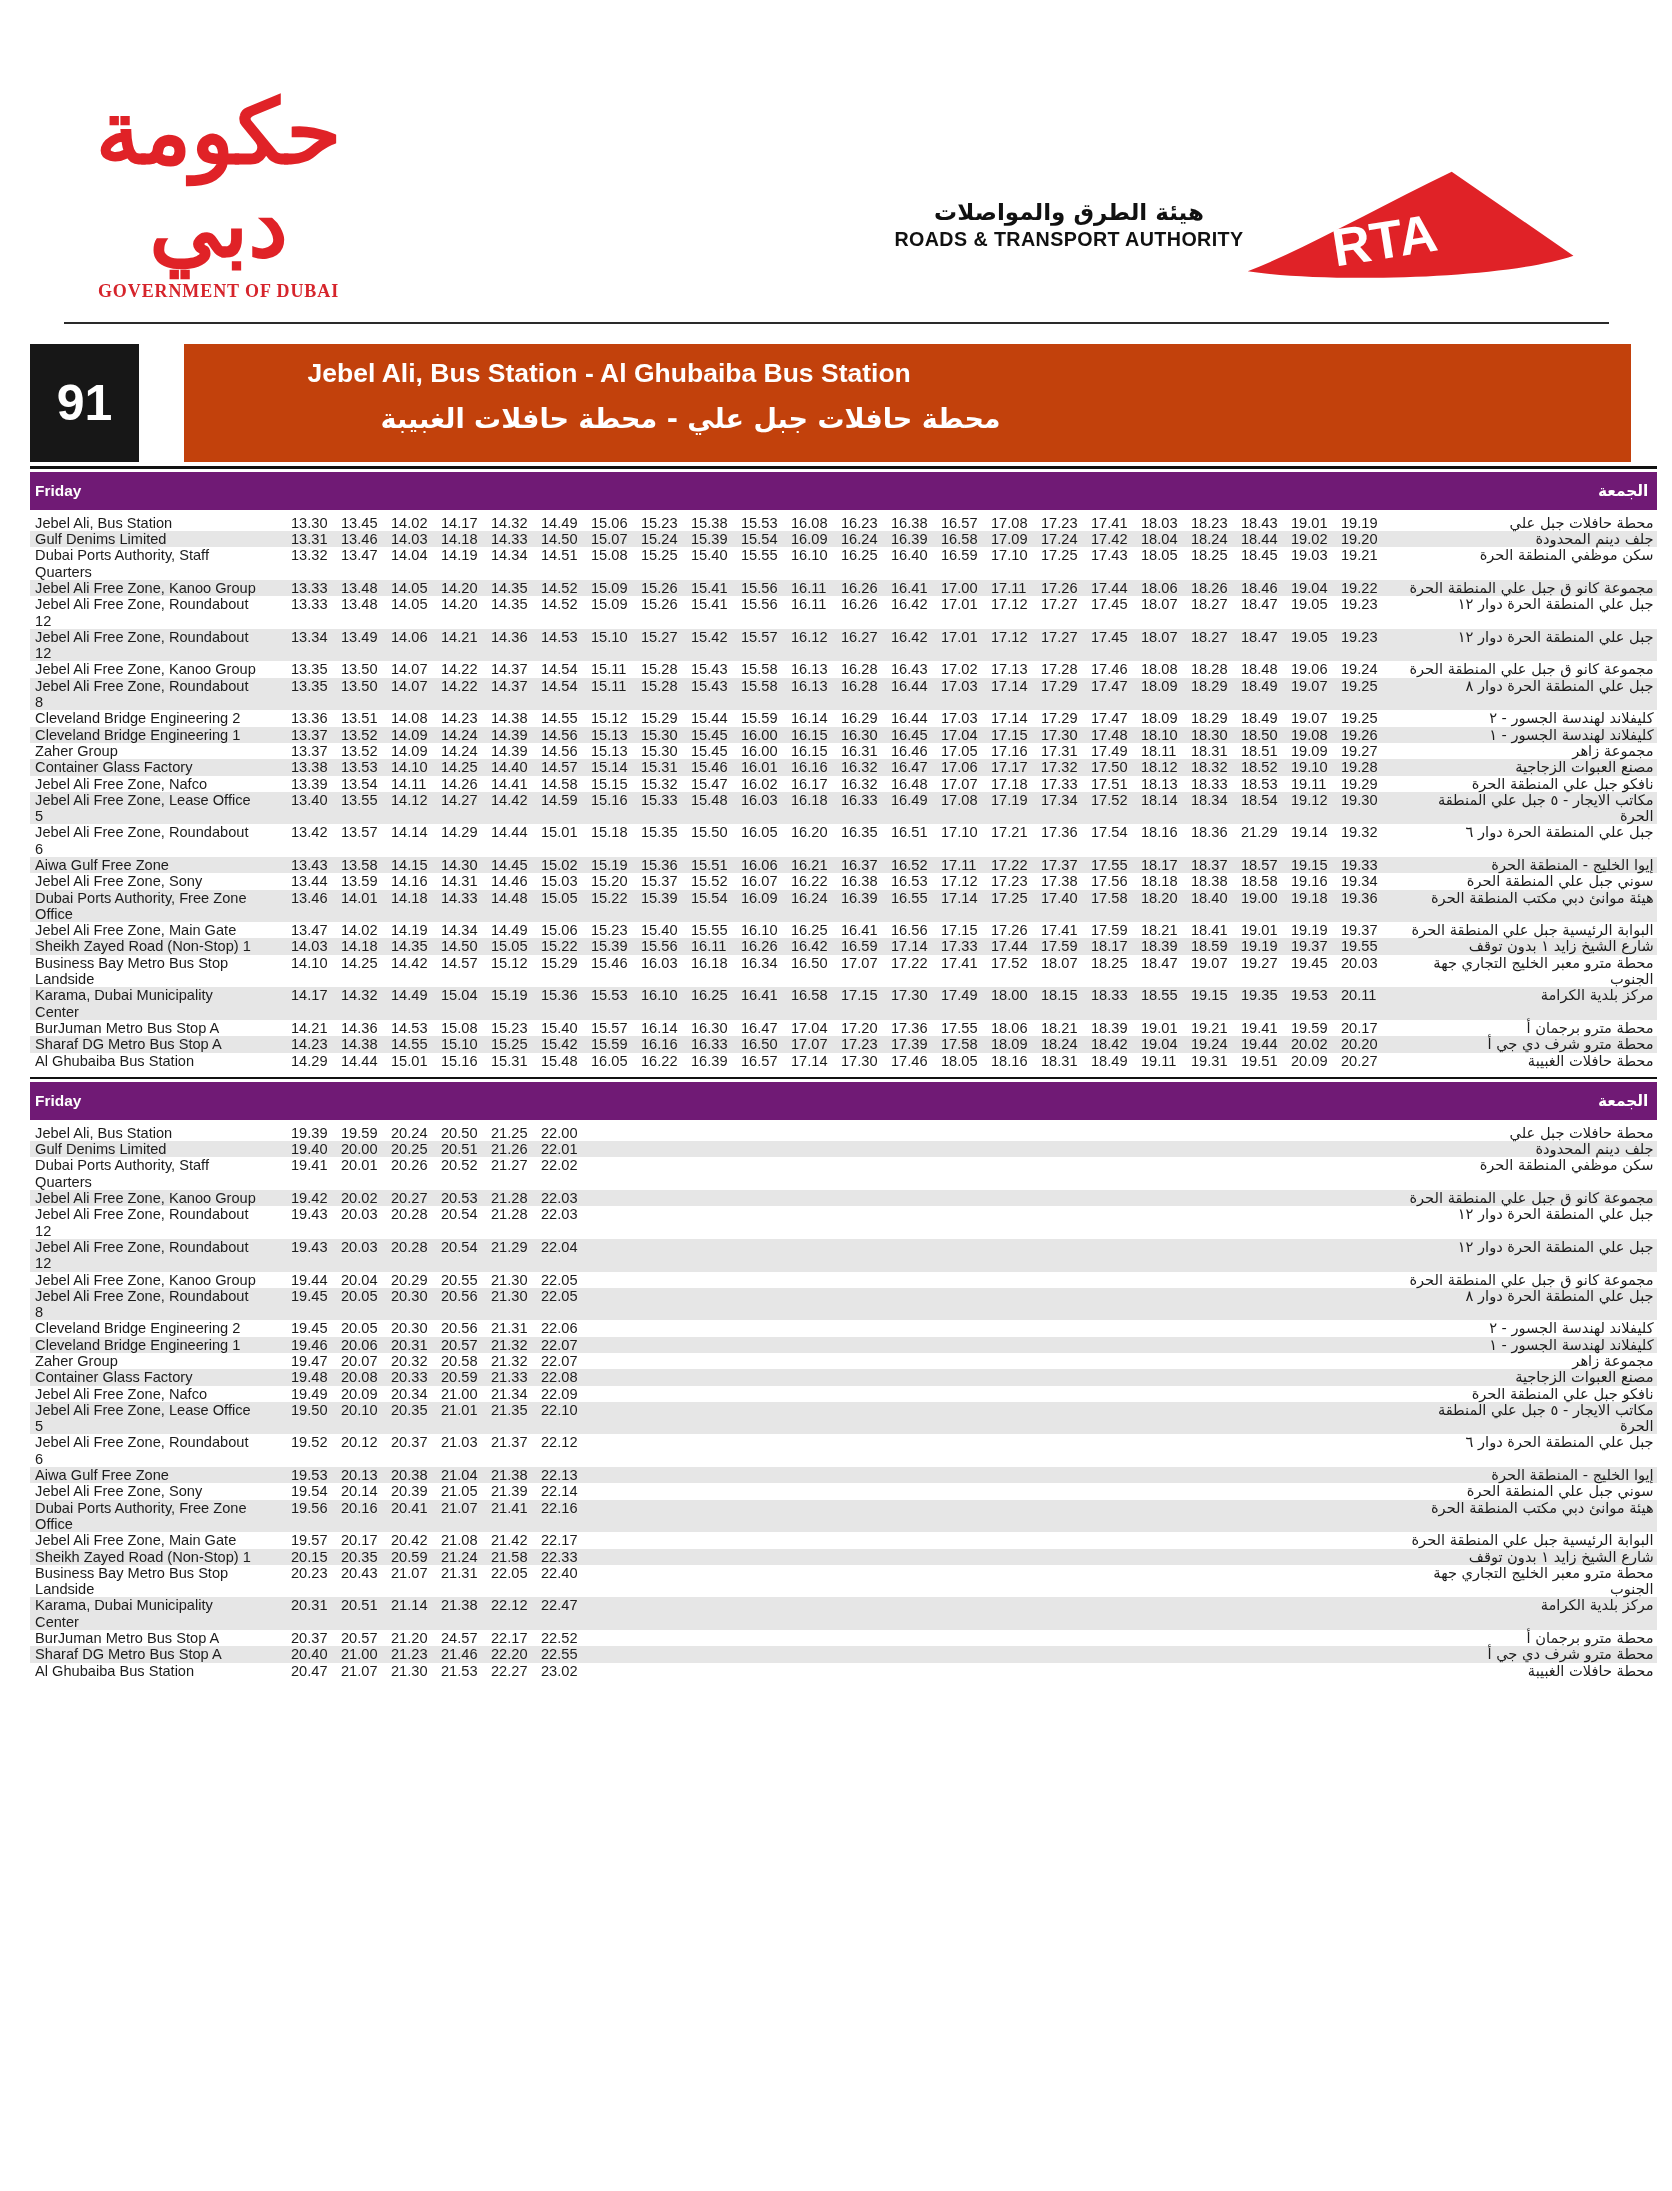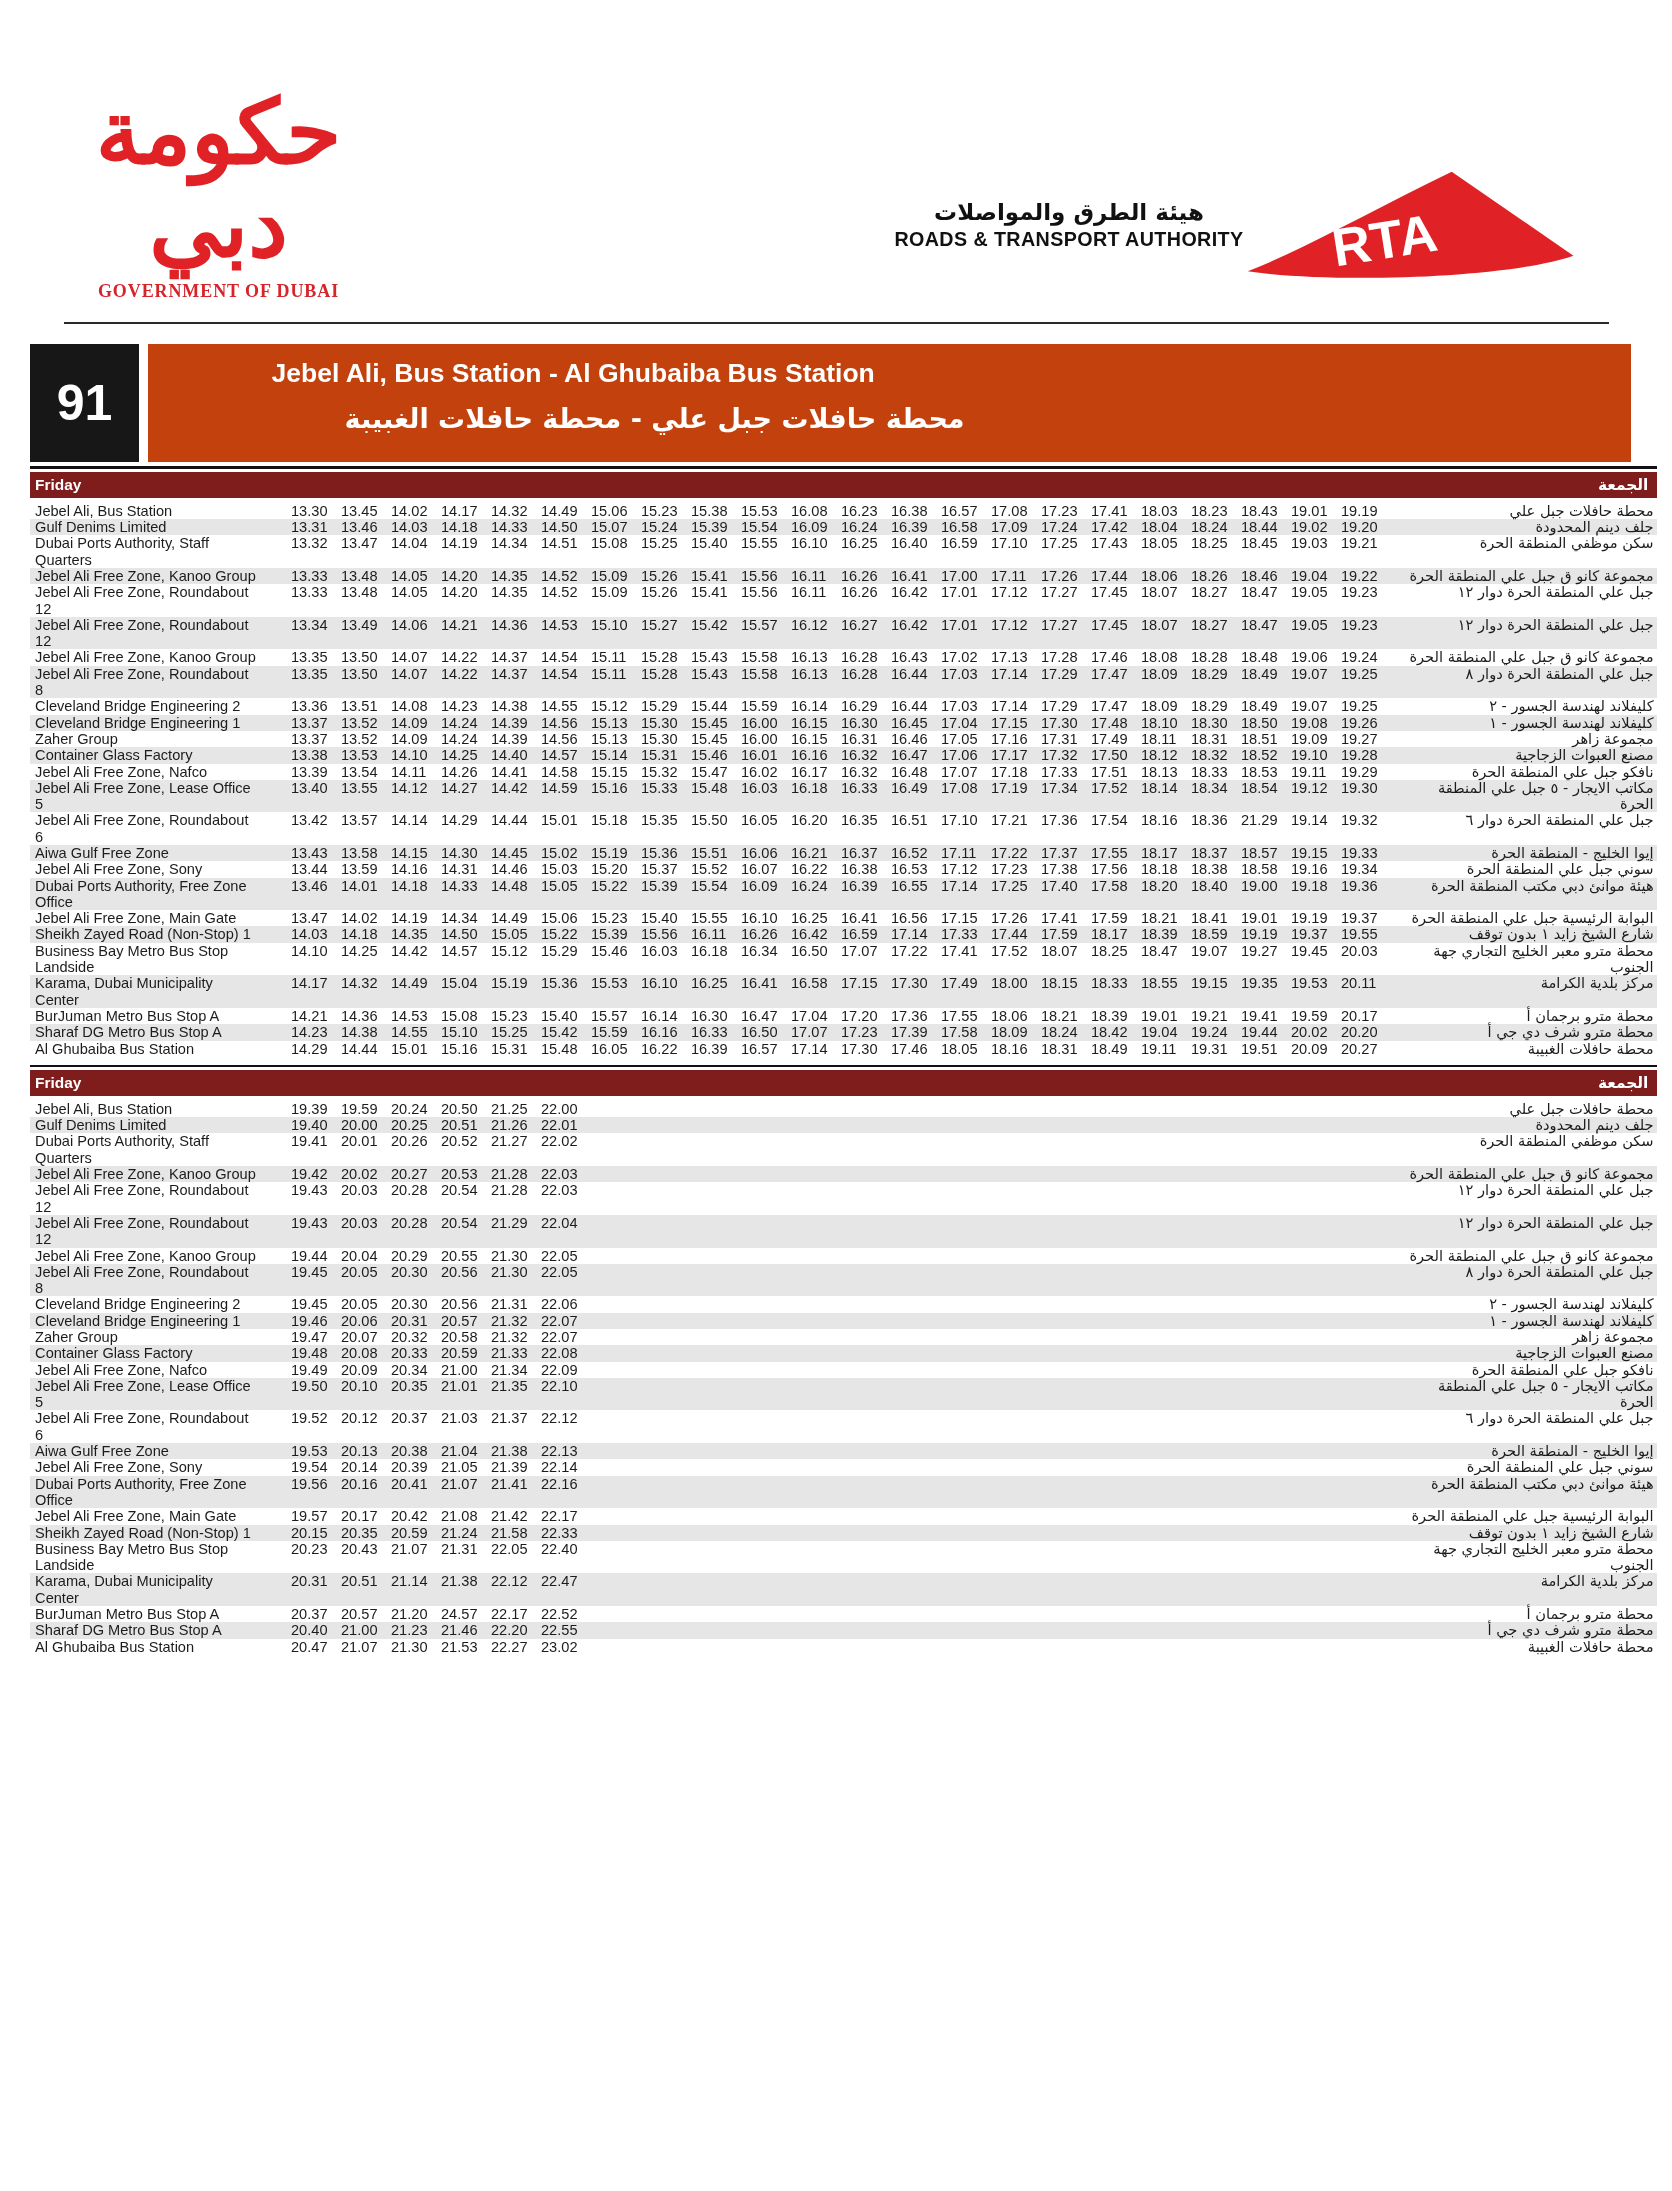--- a/index.html
+++ b/index.html
@@ -17,35 +17,35 @@
                  font-size:18px; letter-spacing:0.9px; color:#d6242b; }
   .rta-text { position:absolute; left:855px; top:199px; width:428px; text-align:center; }
   .rta-ar { font-family:"DejaVu Sans", sans-serif; font-size:23px; font-weight:bold;
             direction:rtl; color:#111; }
   .rta-en { font-size:19.7px; font-weight:bold; letter-spacing:0.4px; color:#111; margin-top:2.6px; }
   .rta-logo { position:absolute; left:1246px; top:170px; }
 
   .header-rule { margin-left:64px; width:1545px; height:1.7px; background:#2a2a2a; }
 
   
-  .route-banner { margin:20.5px 0 0 30px; width:1601px; height:118px; display:flex; }
+  .route-banner { margin:20.5px 0 0 30px; width:1601px; height:118px; display:flex;gap:36px; }
   .route-number { width:109px; height:118px; background:#171717; color:#fff;
                   font-size:50px; font-weight:bold; text-align:center; line-height:118px; }
   .route-title-box { margin-left:8.6px; flex:1; background:#c2410c; color:#fff;
                      padding:13.7px 0 0 124px; }
   .route-title-en { font-size:26.5px; font-weight:bold; }
   .route-title-ar { font-family:"DejaVu Sans", sans-serif; font-size:27px; font-weight:bold;
                     direction:rtl; width:fit-content; margin:13.7px 0 0 73px; }
 
   
   .tt { margin-left:30px; width:1627px; }
   .tt1 { margin-top:4.3px; }
   .tt2 { margin-top:7.7px; }
   .day-rule { height:2.6px; background:#111; }
-  .day-bar { margin-top:2.6px; height:26px; background:#7f1d1d; color:#fff;
+  .day-bar { margin-top:2.6px; height:38px; background:#701a75; color:#fff;
              display:flex; justify-content:space-between; align-items:center;
              padding:0 8.6px 0 5.1px; }
   .day-en { font-size:15.4px; font-weight:bold; }
   .day-ar { font-family:"DejaVu Sans", sans-serif; font-size:15.4px; font-weight:bold; direction:rtl; }
 
   .rows { margin-top:5.1px; }
   .row { display:flex; align-items:flex-start; line-height:16.3px; font-size:14.6px; }
   .row:nth-child(even) { background:#e6e6e6; }
   .stop-en { width:261px; padding-left:5.1px; white-space:pre-line; }
   .times { width:1109px; display:flex; flex-wrap:nowrap; }

